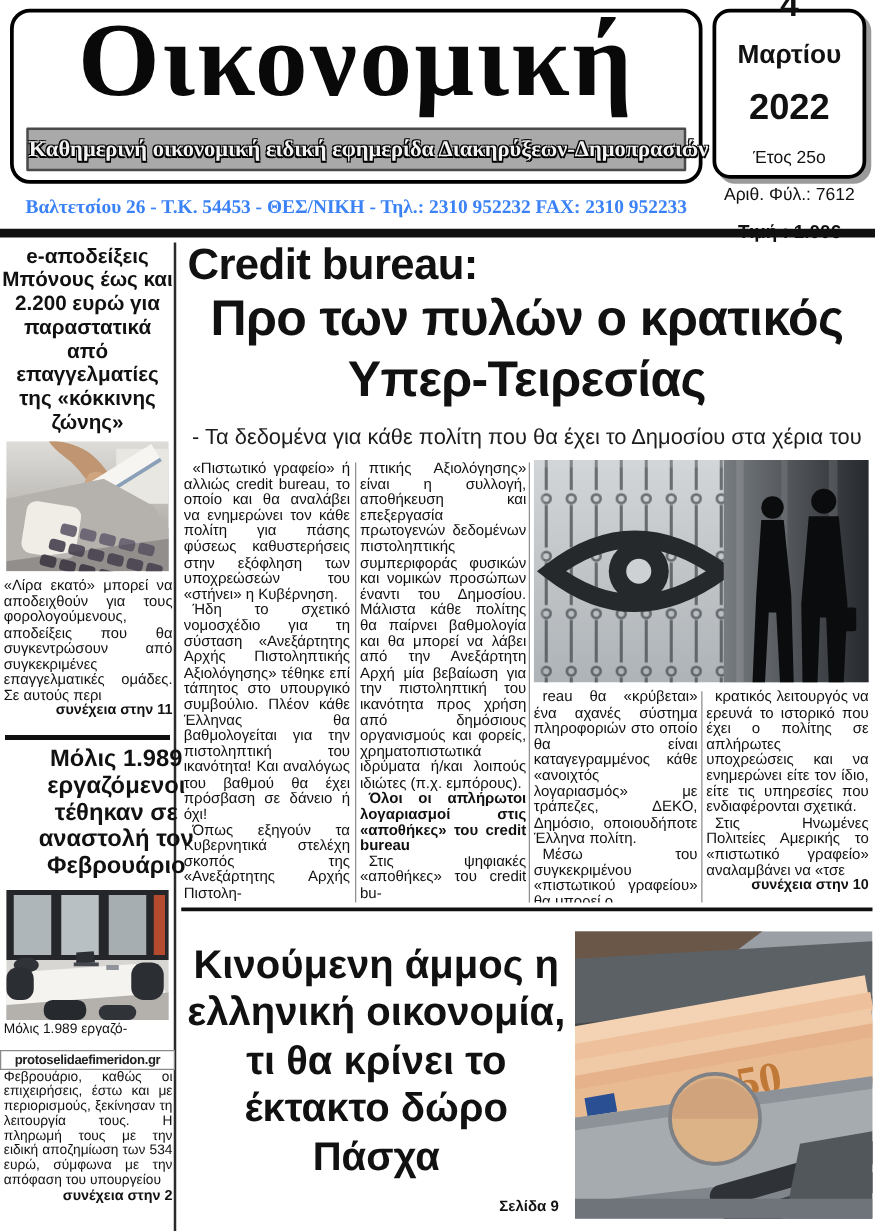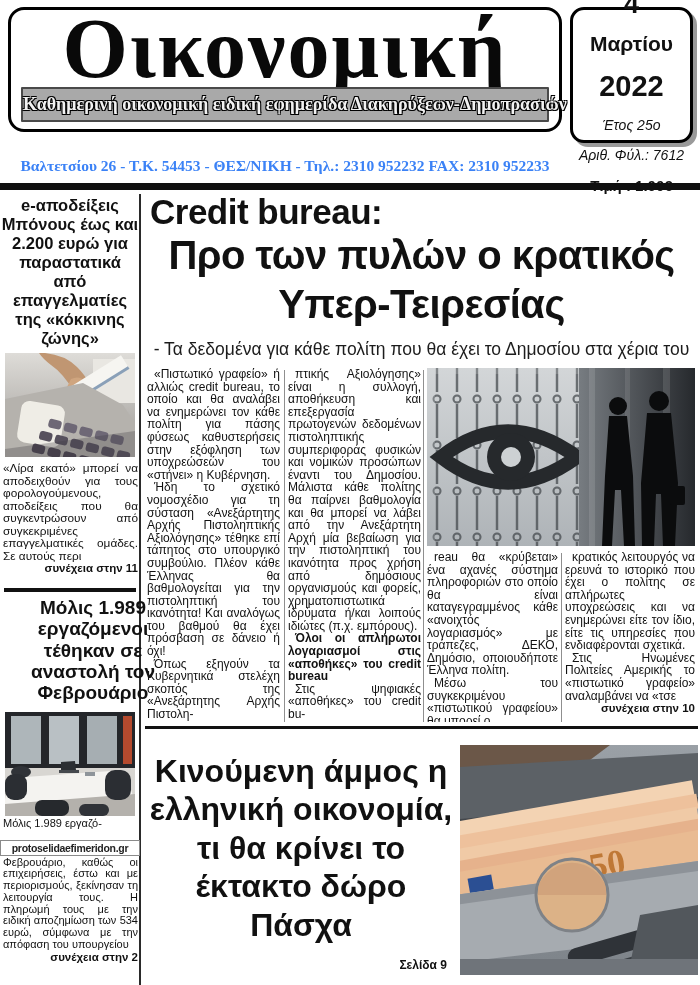--- a/index.html
+++ b/index.html
@@ -4,21 +4,21 @@
 <style>
   * { box-sizing: border-box; margin: 0; padding: 0; }
   html,body { background:#e9e9e9; }
   .page {
     position: relative; width: 700px; height: 985px; margin: 0 auto;
     background: #ffffff; overflow: hidden; color:#111;
     font-family: "Liberation Sans", sans-serif;
   }
   
   .masthead-box {
-    position:absolute; left:8px; top:7px; width:554px; height:125px;
+    position:absolute; left:8px; top:7px; width:554px; height:140px;
     border:3px solid #000; border-radius:16px; background:#fff;
   }
   .masthead-title {
     position:absolute; top:-4px; left:0; right:0; text-align:center;
     font-family:"Liberation Serif", serif; font-weight:bold;
     font-size:84px; line-height:1.02; letter-spacing:2px; color:#090909;
   }
   .masthead-subtitle {
     position:absolute; left:10px; right:10px; bottom:7px; height:35px;
     background:#a9a9a9; border:2px solid #4a4a4a; border-radius:1px;
@@ -37,21 +37,21 @@
     position:absolute; left:570px; top:7px; width:123px; height:136px;
     border:3px solid #000; border-radius:14px; background:#fff;
     box-shadow:4px 4px 0 #9a9a9a;
     display:flex; flex-direction:column; align-items:center; justify-content:center;
     gap:14px; text-align:center;
   }
   .db-weekday{font-size:18px;font-weight:bold;}
   .db-day{font-size:27px;font-weight:bold;line-height:1;}
   .db-month{font-size:21px;font-weight:bold;line-height:1.1;}
   .db-year{font-size:29px;font-weight:bold;line-height:1.2;}
-  .db-etos,.db-issue{font-size:14px;font-style:italic;font-family:"Liberation Sans",sans-serif;}
+  .db-etos,.db-issue{font-size:14px;font-family:"Liberation Sans",sans-serif;}
   .db-price{font-size:15px;font-weight:bold;}
   .thick-bar{position:absolute;left:0;top:183px;width:700px;height:7px;background:#101010;}
   .vrule{position:absolute;background:#2a2a2a;}
   #vr-left{left:139px;top:194px;width:2px;height:791px;}
   
   .s1-head{position:absolute;left:1px;top:196px;width:138px;text-align:center;
     font-weight:bold;font-size:16.5px;line-height:1.15;}
   .s1-img{position:absolute;left:5px;top:353px;width:130px;height:104px;}
   .s1-body{position:absolute;left:3px;top:462px;width:135px;font-size:11.8px;line-height:1.06;text-align:justify;}
   .cont{font-weight:bold;font-size:11.5px;text-align:right;text-indent:0;}

